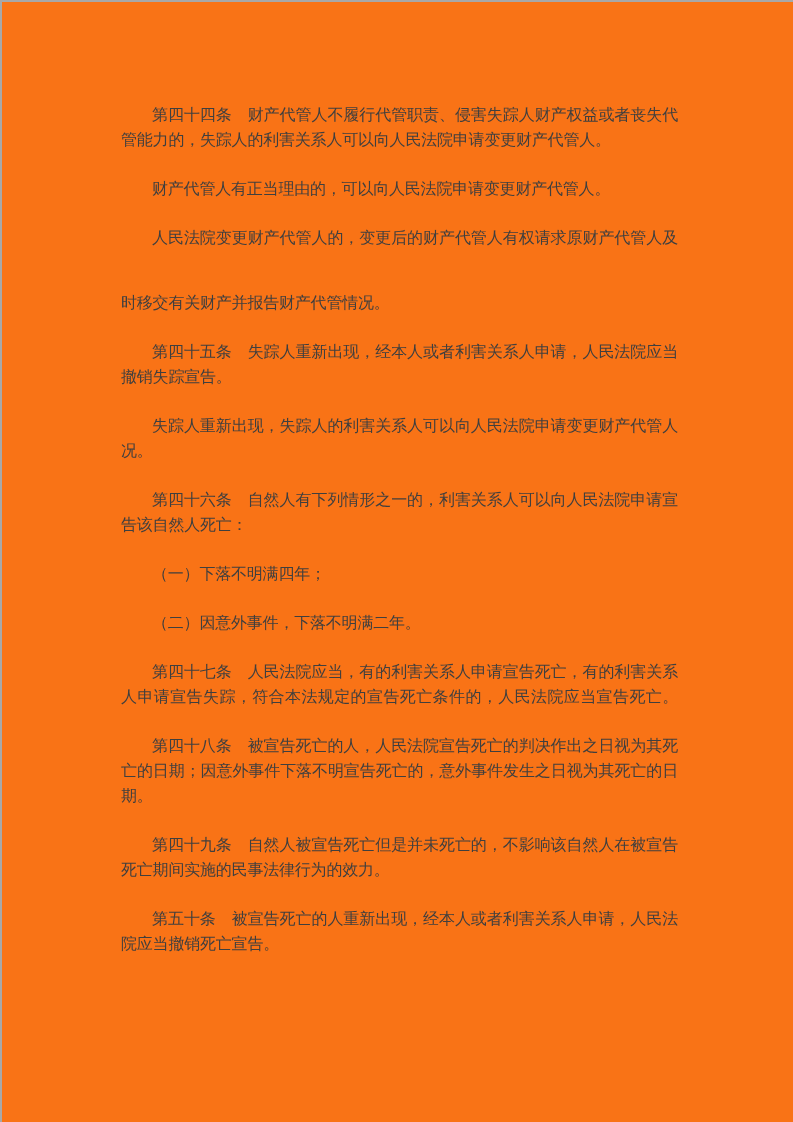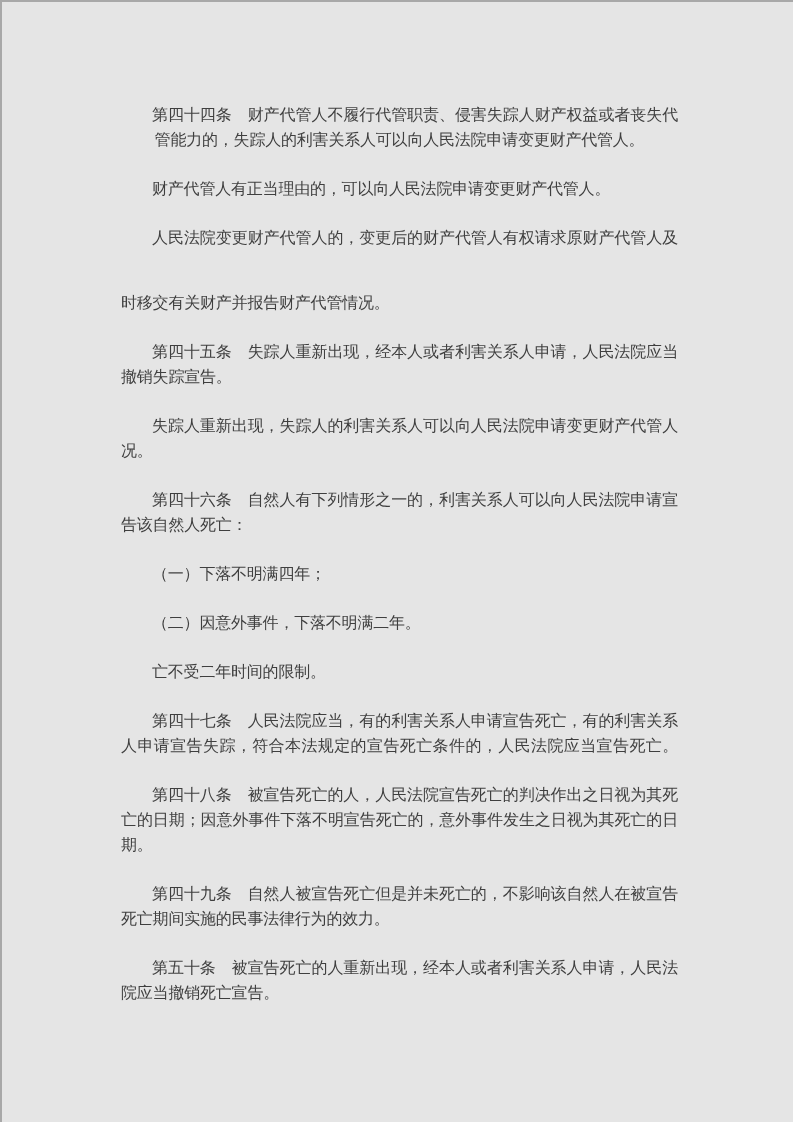--- a/index.html
+++ b/index.html
@@ -43,25 +43,25 @@
     text-align: justify;
     text-align-last: justify;
   }
   .para .line:first-child {
     text-indent: 31px;
   }
 </style>
 </head>
 <body>
 
-<div class="page" style="background: #e5e5e5; border-top-color: rgb(168, 168, 168); border-left-color: rgb(168, 168, 168);">
+<div class="page" style="background: #f97316; border-top-color: rgb(168, 168, 168); border-left-color: rgb(168, 168, 168);">
   <div class="doc" id="doc">
       <div class="para">
         <div class="line fill" style="color: rgb(63, 63, 63);">第四十四条　财产代管人不履行代管职责、侵害失踪人财产权益或者丧失代</div>
-        <div class="line" style="color: rgb(63, 63, 63); text-align: center;">管能力的，失踪人的利害关系人可以向人民法院申请变更财产代管人。</div>
+        <div class="line" style="color: rgb(63, 63, 63);">管能力的，失踪人的利害关系人可以向人民法院申请变更财产代管人。</div>
       </div>
       <div class="para">
         <div class="line" style="color: rgb(63, 63, 63);">财产代管人有正当理由的，可以向人民法院申请变更财产代管人。</div>
       </div>
       <div class="para">
         <div class="line fill" style="color: rgb(63, 63, 63);">人民法院变更财产代管人的，变更后的财产代管人有权请求原财产代管人及</div>
         <div class="line" style="color: rgb(63, 63, 63); margin-top: 40px;">时移交有关财产并报告财产代管情况。</div>
       </div>
       <div class="para">
         <div class="line fill" style="color: rgb(63, 63, 63);">第四十五条　失踪人重新出现，经本人或者利害关系人申请，人民法院应当</div>
@@ -75,21 +75,20 @@
         <div class="line fill" style="color: rgb(63, 63, 63);">第四十六条　自然人有下列情形之一的，利害关系人可以向人民法院申请宣</div>
         <div class="line" style="color: rgb(63, 63, 63);">告该自然人死亡：</div>
       </div>
       <div class="para">
         <div class="line" style="color: rgb(63, 63, 63);">（一）下落不明满四年；</div>
       </div>
       <div class="para">
         <div class="line" style="color: rgb(63, 63, 63);">（二）因意外事件，下落不明满二年。</div>
       </div>
       <div class="para">
-        <div class="line" style="color: rgb(63, 63, 63);">亡不受二年时间的限制。</div>
       </div>
       <div class="para">
         <div class="line fill" style="color: rgb(63, 63, 63);">第四十七条　人民法院应当，有的利害关系人申请宣告死亡，有的利害关系</div>
         <div class="line fill" style="color: rgb(63, 63, 63);">人申请宣告失踪，符合本法规定的宣告死亡条件的，人民法院应当宣告死亡。</div>
       </div>
       <div class="para">
         <div class="line fill" style="color: rgb(63, 63, 63);">第四十八条　被宣告死亡的人，人民法院宣告死亡的判决作出之日视为其死</div>
         <div class="line fill" style="color: rgb(63, 63, 63);">亡的日期；因意外事件下落不明宣告死亡的，意外事件发生之日视为其死亡的日</div>
         <div class="line" style="color: rgb(63, 63, 63);">期。</div>
       </div>

